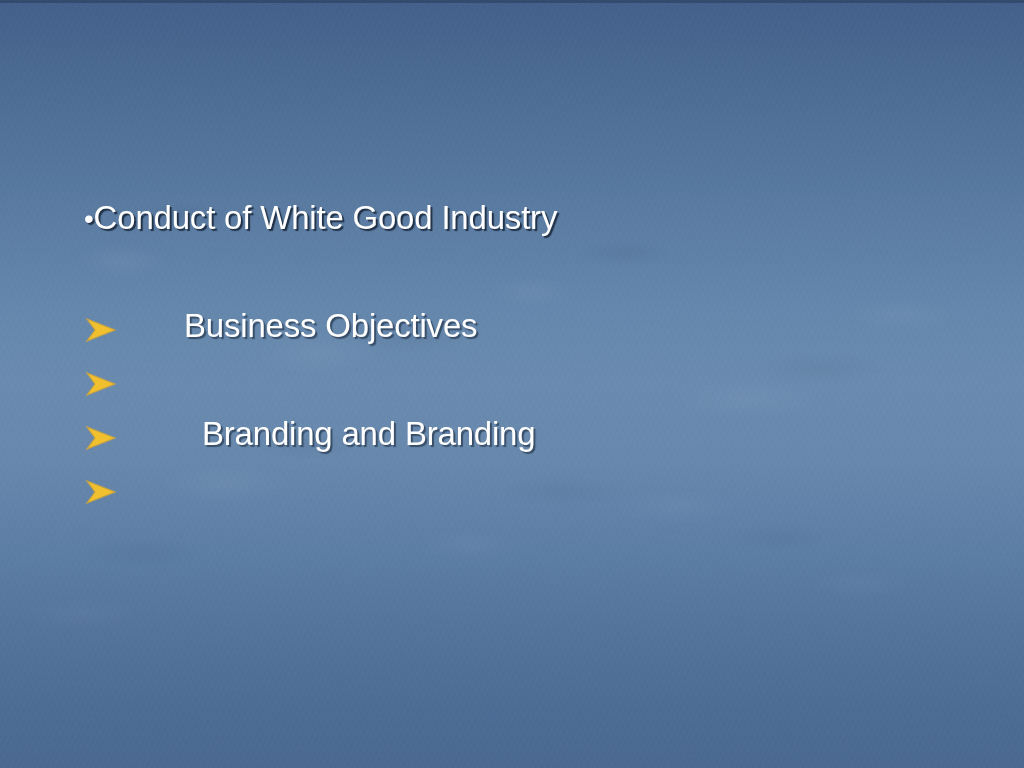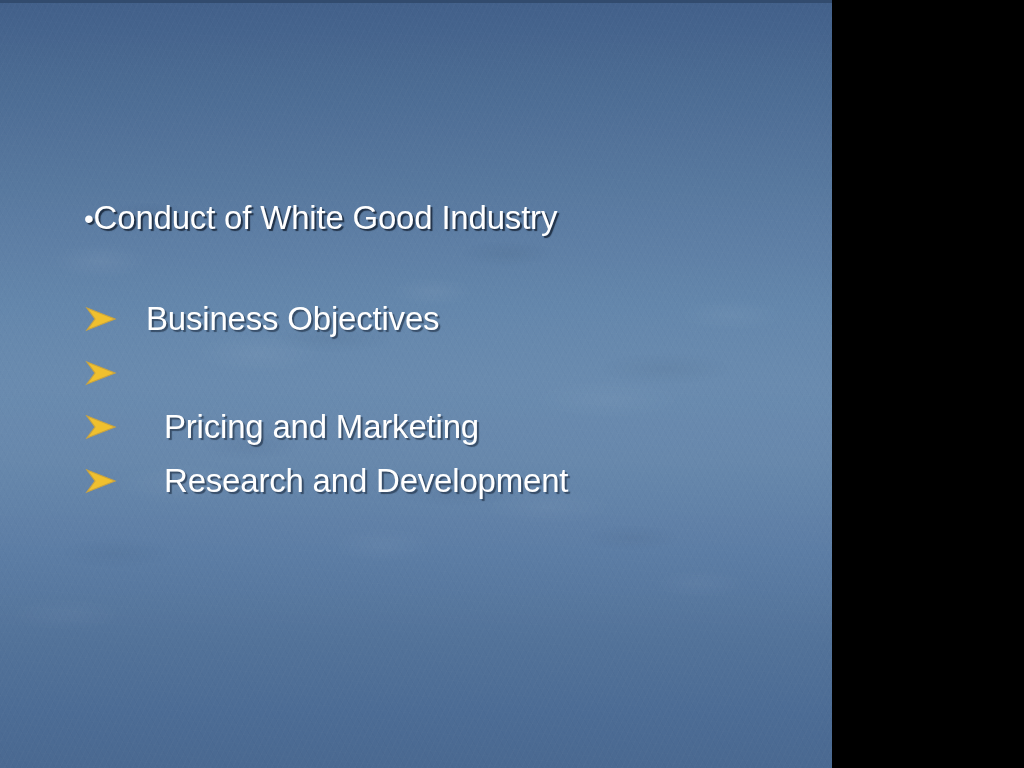--- a/index.html
+++ b/index.html
@@ -4,21 +4,21 @@
 <title>Slide</title>
 <style>
   html, body {
     margin: 0;
     padding: 0;
     background: #000;
   }
 
   #slide {
     position: relative;
-    width: 832px;
+    width: 1024px;
     height: 768px;
     overflow: hidden;
     font-family: "Liberation Sans", "DejaVu Sans", sans-serif;
     
     background-color: #53749B;
     background-image:
       linear-gradient(to bottom,
         #42608A 0%,
         #4A6A92 10%,
         #57789F 26%,
@@ -129,22 +129,23 @@
     position: absolute;
     left: 84px;
     top: 292px;
     width: 860px;
   }
 
   .bullet-row {
     position: relative;
     height: 54px;
     display: flex;
-    align-items: center;
+    align-items: flex-end;
     white-space: nowrap;
+    gap: 38px;
   }
 
   .arrow-icon {
     flex: 0 0 auto;
     width: 34px;
     height: 32px;
     display: block;
     margin-right: 2px;
   }
 
@@ -187,25 +188,24 @@
       <div class="bullet-row indent-2">
         <svg class="arrow-icon" viewBox="0 0 34 32">
           <path d="M3 5 L31 16 L3 27 L11 16 Z" fill="#F0C02E" stroke="#C9A441" stroke-width="1.2" stroke-linejoin="miter"></path>
         </svg>
       </div>
 
       <div class="bullet-row indent-2">
         <svg class="arrow-icon" viewBox="0 0 34 32">
           <path d="M3 5 L31 16 L3 27 L11 16 Z" fill="#F0C02E" stroke="#C9A441" stroke-width="1.2" stroke-linejoin="miter"></path>
         </svg>
-        <span class="bullet-text">Pricing and Marketing</span>
+        <span class="bullet-text">Branding and Branding</span>
       </div>
 
       <div class="bullet-row indent-2">
         <svg class="arrow-icon" viewBox="0 0 34 32">
           <path d="M3 5 L31 16 L3 27 L11 16 Z" fill="#F0C02E" stroke="#C9A441" stroke-width="1.2" stroke-linejoin="miter"></path>
         </svg>
-        <span class="bullet-text">Research and Development</span>
       </div>
 
     </div>
   </div>
 </div>
 
 </body></html>

